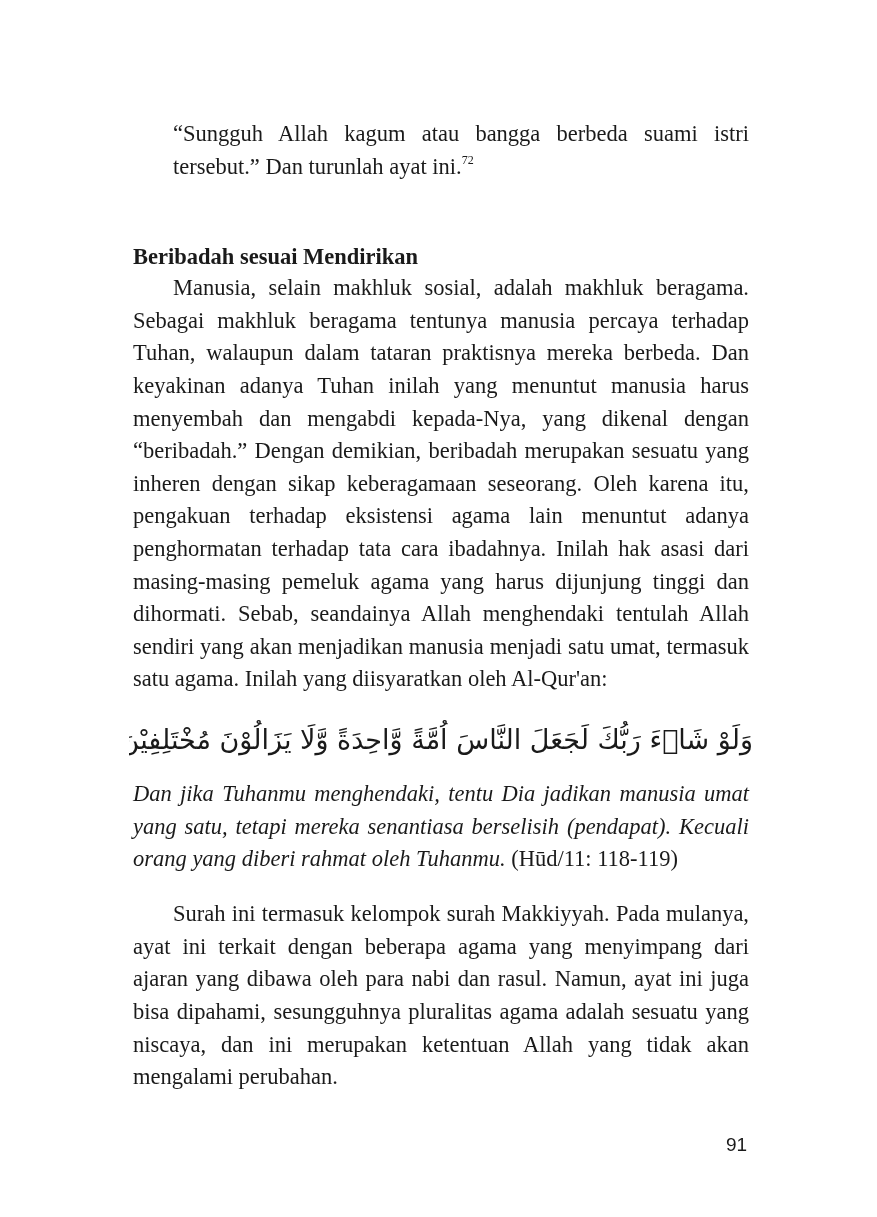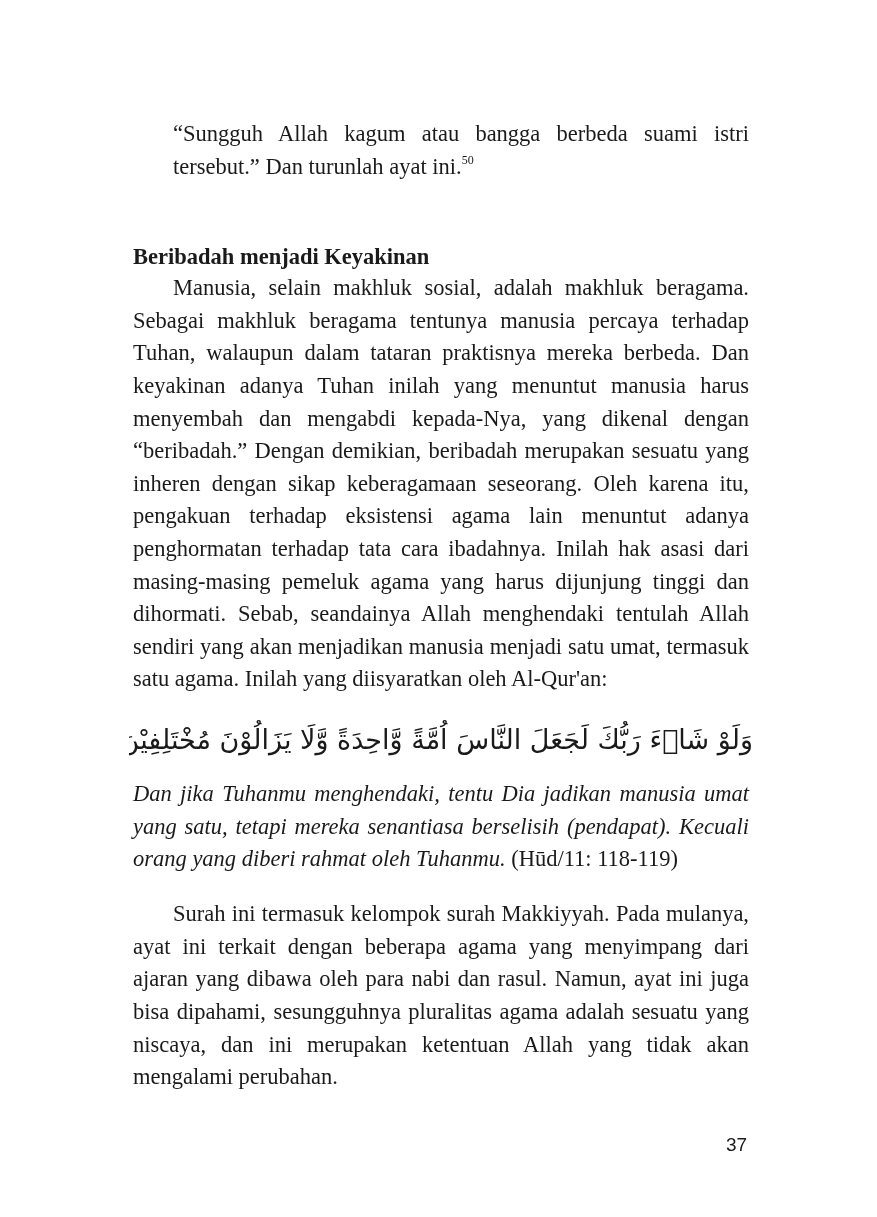--- a/index.html
+++ b/index.html
@@ -74,34 +74,34 @@
       font-family: "Liberation Sans", "DejaVu Sans", sans-serif;
       font-size: 19px;
       color: #1a1a1a;
     }
   </style>
 </head>
 <body>
 
 <div class="page">
 
-  <p class="text-block quote-continuation"><span>“Sungguh Allah kagum atau bangga berbeda suami istri tersebut.” Dan turunlah ayat ini.</span><sup class="fn">50</sup></p>
+  <p class="text-block quote-continuation"><span>“Sungguh Allah kagum atau bangga berbeda suami istri tersebut.” Dan turunlah ayat ini.</span><sup class="fn">72</sup></p>
 
   <h2 class="heading">
     <br>
-    <span>Beribadah menjadi Keyakinan</span>
+    <span>Beribadah sesuai Mendirikan</span>
   </h2>
 
   <p class="text-block para">Manusia, selain makhluk sosial, adalah makhluk beragama. Sebagai makhluk beragama tentunya manusia percaya terhadap Tuhan, walaupun dalam tataran praktisnya mereka berbeda. Dan keyakinan adanya Tuhan inilah yang menuntut manusia harus menyembah dan mengabdi kepada-Nya, yang dikenal dengan “beribadah.” Dengan demikian, beribadah merupakan sesuatu yang inheren dengan sikap keberagamaan seseorang. Oleh karena itu, pengakuan terhadap eksistensi agama lain menuntut adanya penghormatan terhadap tata cara ibadahnya. Inilah hak asasi dari masing-masing pemeluk agama yang harus dijunjung tinggi dan dihormati. Sebab, seandainya Allah menghendaki tentulah Allah sendiri yang  akan menjadikan manusia menjadi satu umat, termasuk satu agama. Inilah yang diisyaratkan oleh Al-Qur'an:</p>
 
   <div class="arabic">
     <span>وَلَوْ شَاۤءَ رَبُّكَ لَجَعَلَ النَّاسَ اُمَّةً وَّاحِدَةً وَّلَا يَزَالُوْنَ مُخْتَلِفِيْنَۙ</span>
     
     
   </div>
 
   <p class="translation"><span class="it">Dan jika Tuhanmu menghendaki, tentu Dia jadikan manusia umat yang satu, tetapi mereka senantiasa berselisih (pendapat). Kecuali orang yang diberi rahmat oleh Tuhanmu.</span> <span>(Hūd/11: 118-119)</span></p>
 
   <p class="text-block para para2">Surah ini termasuk kelompok surah Makkiyyah. Pada mulanya, ayat ini terkait dengan beberapa agama yang menyimpang dari ajaran yang dibawa oleh para nabi dan rasul. Namun, ayat ini juga bisa dipahami, sesungguhnya pluralitas agama adalah sesuatu yang niscaya, dan ini merupakan ketentuan Allah yang tidak akan mengalami perubahan.</p>
 
 </div>
 
-<div class="page-number">37</div>
+<div class="page-number">91</div>
 
 </body></html>

